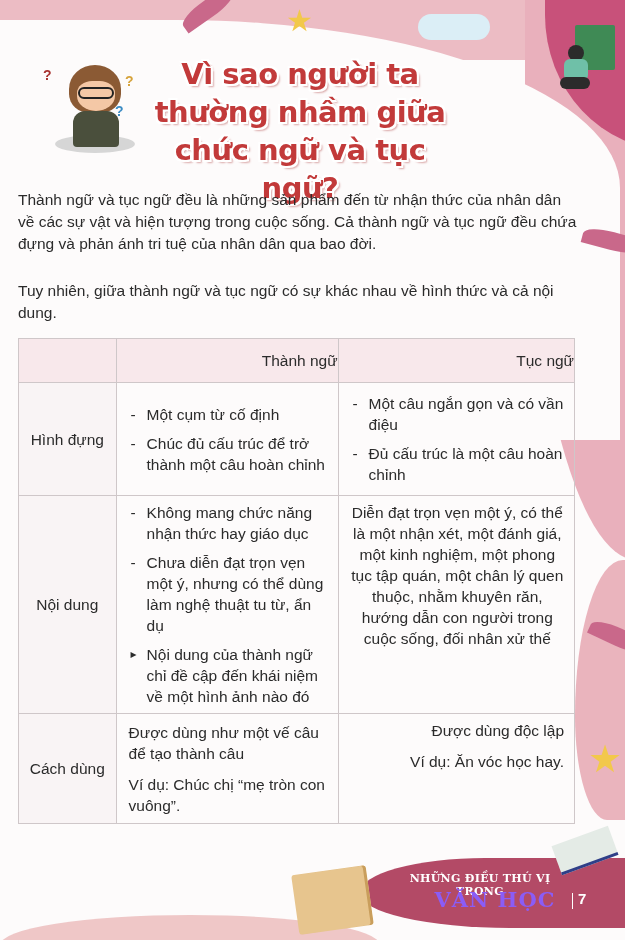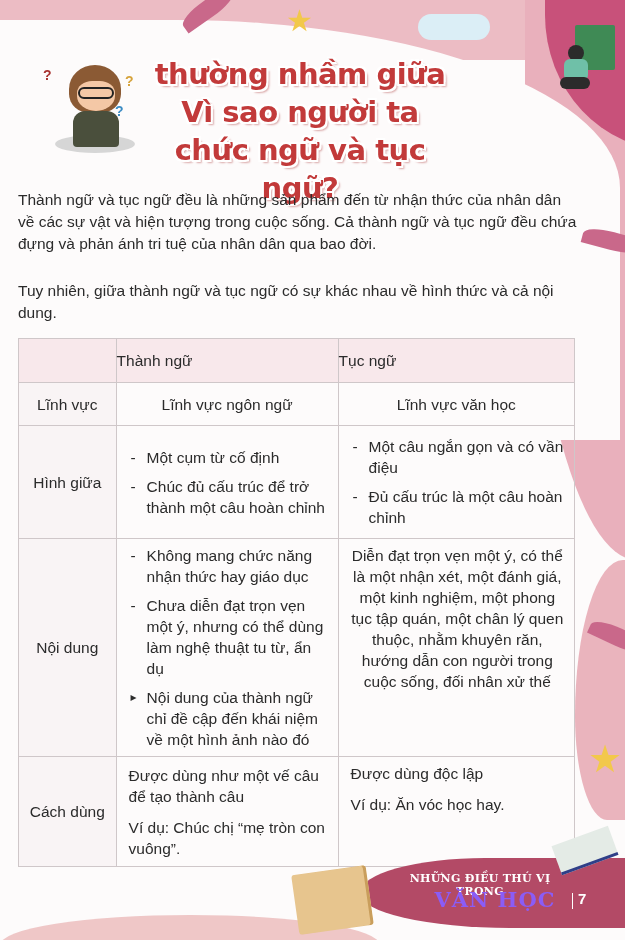--- a/index.html
+++ b/index.html
@@ -23,21 +23,21 @@
   .boy-face{position:absolute;left:22px;top:26px;width:38px;height:30px;background:#f4c8a6;border-radius:40% 40% 50% 50%;}
   .boy-glasses{position:absolute;left:23px;top:32px;width:36px;height:12px;border:2px solid #222;border-radius:6px;box-sizing:border-box;}
   .boy-body{position:absolute;left:18px;top:56px;width:46px;height:36px;background:#4a4f3c;border-radius:12px 12px 4px 4px;}
   .qmark{position:absolute;font-weight:bold;font-size:14px;}
   .title{position:absolute;left:140px;top:55px;width:320px;text-align:center;font-family:"DejaVu Sans",sans-serif;font-weight:bold;font-size:29px;line-height:38px;color:#c23a3a;text-shadow:2px 2px 0 #fff,-2px -2px 0 #fff,2px -2px 0 #fff,-2px 2px 0 #fff,3px 3px 2px #d9a7a7;letter-spacing:-0.5px;}
   .para{position:absolute;left:18px;width:560px;font-size:15.5px;line-height:22px;color:#2b2b2b;}
   .p1{top:189px;}
   .p2{top:280px;}
   table.cmp{position:absolute;left:18px;top:338px;width:557px;border-collapse:collapse;font-size:15.5px;line-height:21px;color:#2b2b2b;}
   table.cmp td{border:1px solid #cfc7c9;vertical-align:middle;padding:0;}
-  .hdr td{background:#f8e8eb;height:43px;text-align:left;}
+  .hdr td{background:#f8e8eb;height:43px;text-align:right;}
   td.rowhead{background:#f9f4f5;width:101px;text-align:center;}
   td.c1{width:231px;}
   td.c2{width:247px;}
   .center{text-align:center;}
   .cell{padding:6px 10px 6px 12px;}
   .item{position:relative;padding-left:18px;margin:0 0 8px 0;}
   .item:last-child{margin-bottom:0;}
   .bullet{position:absolute;left:2px;top:0;}
   .plain{margin:0 0 10px 0;}
   .plain:last-child{margin-bottom:0;}
@@ -76,44 +76,39 @@
   <div class="boy-hair"></div>
   <div class="boy-face"></div>
   <div class="boy-glasses"></div>
   <div class="boy-body"></div>
   <span class="qmark" style="left:-12px;top:12px;color:#a8322f;">?</span>
   <span class="qmark" style="left:70px;top:18px;color:#d6a33b;">?</span>
   <span class="qmark" style="left:60px;top:48px;color:#3b8cc4;">?</span>
 </div>
 
 <div class="title">
+  <div>Vì sao người ta</div>
   <div>thường nhầm giữa</div>
-  <div>Vì sao người ta</div>
   <div>chức ngữ và tục ngữ?</div>
 </div>
 
 <p class="para p1" style="margin:0;">Thành ngữ và tục ngữ đều là những sản phẩm đến từ nhận thức của nhân dân về các sự vật và hiện tượng trong cuộc sống. Cả thành ngữ và tục ngữ đều chứa đựng và phản ánh tri tuệ của nhân dân qua bao đời.</p>
 <p class="para p2" style="margin:0;">Tuy nhiên, giữa thành ngữ và tục ngữ có sự khác nhau về hình thức và cả nội dung.</p>
 
 <table class="cmp">
   <tbody>
       <tr class="hdr">
     <td class="rowhead" style="background:#f8e8eb;"></td>
     <td class="c1">Thành ngữ</td>
     <td class="c2">Tục ngữ</td>
   </tr>
 
-  <tr style="height:43px;">
-    <td class="rowhead">Lĩnh vực</td>
-    <td class="c1 center">Lĩnh vực ngôn ngữ</td>
-    <td class="c2 center">Lĩnh vực văn học</td>
-  </tr>
 
   <tr style="height:113px;">
-    <td class="rowhead">Hình giữa</td>
+    <td class="rowhead">Hình đựng</td>
     <td class="c1">
       <div class="cell">
         <div class="item"><span class="bullet">-</span><span>Một cụm từ cố định</span></div>
         <div class="item"><span class="bullet">-</span><span>Chúc đủ cấu trúc để trở thành một câu hoàn chỉnh</span></div>
       </div>
     </td>
     <td class="c2">
       <div class="cell">
         <div class="item"><span class="bullet">-</span><span>Một câu ngắn gọn và có vần điệu</span></div>
         <div class="item"><span class="bullet">-</span><span>Đủ cấu trúc là một câu hoàn chỉnh</span></div>
@@ -136,21 +131,21 @@
   </tr>
 
   <tr style="height:110px;">
     <td class="rowhead">Cách dùng</td>
     <td class="c1">
       <div class="cell">
         <div class="plain">Được dùng như một vế câu để tạo thành câu</div>
         <div class="plain">Ví dụ: Chúc chị “mẹ tròn con vuông”.</div>
       </div>
     </td>
-    <td class="c2" style="vertical-align:top;">
+    <td class="c2" style="vertical-align:top;text-align:right;">
       <div class="cell">
         <div class="plain">Được dùng độc lập</div>
         <div class="plain">Ví dụ: Ăn vóc học hay.</div>
       </div>
     </td>
   </tr>
 </tbody>
   </table>
 
 <div class="bottom-pink"></div>

